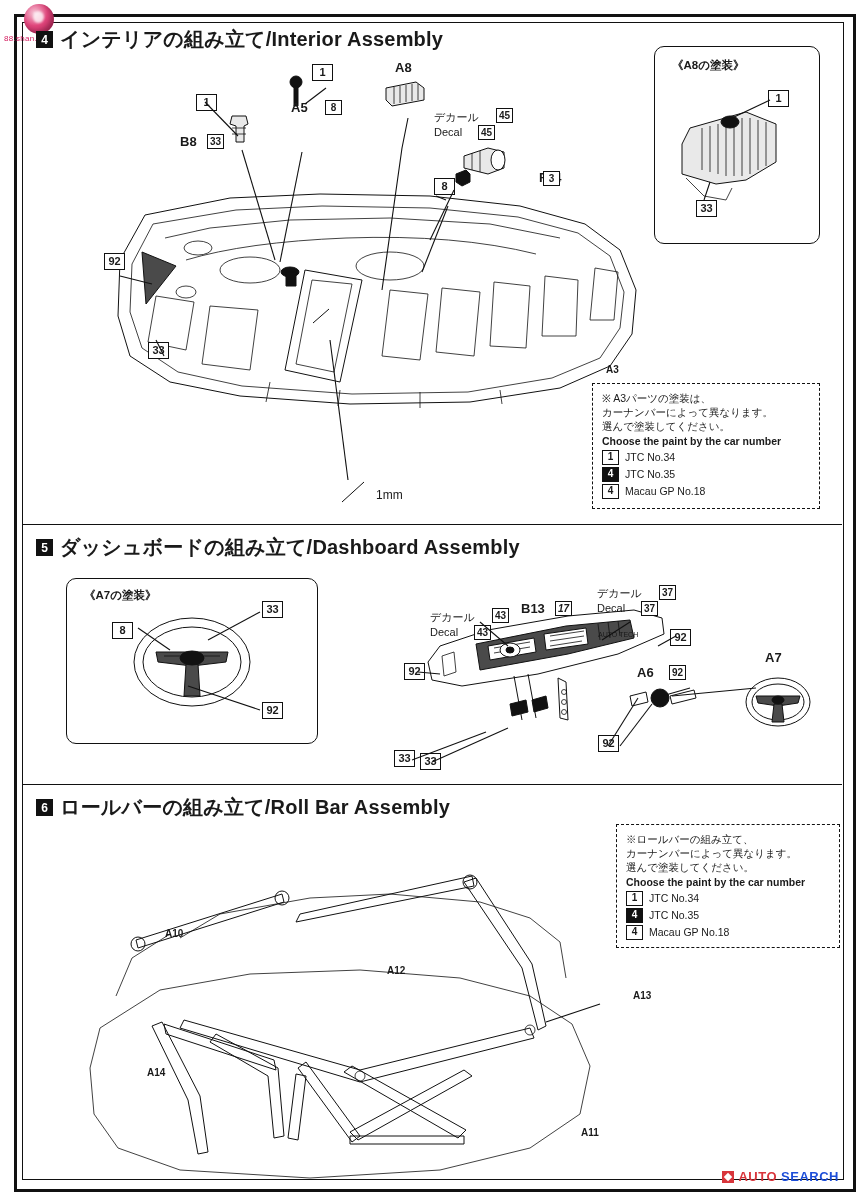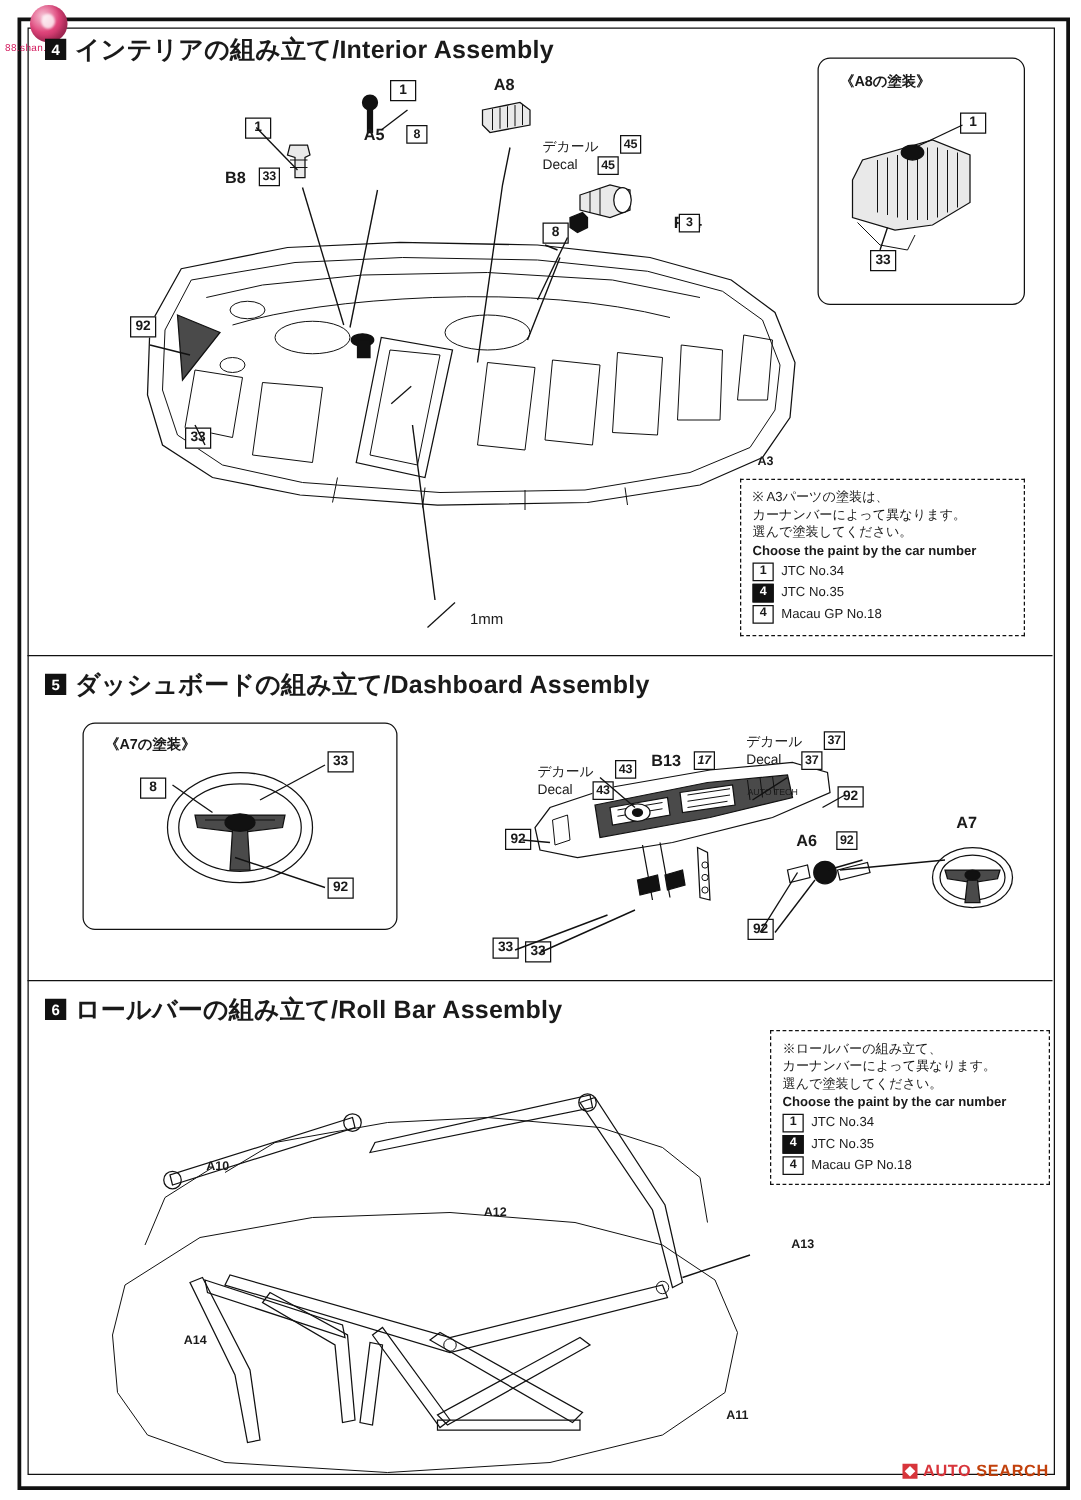--- a/index.html
+++ b/index.html
@@ -18,21 +18,21 @@
     box-shadow:inset -3px -3px 5px rgba(0,0,0,.25);}
   .wm .ball:after{content:"";position:absolute;left:9px;top:7px;width:11px;height:12px;border-radius:50%;
     background:rgba(255,255,255,.75);filter:blur(1px);}
   .wm .txt{position:absolute;left:0;top:32px;font-size:8px;color:#d31a5d;letter-spacing:.3px;white-space:nowrap;}
 
   
   .hs{position:absolute;right:26px;bottom:16px;display:flex;align-items:center;gap:4px;}
   .hs .sq{width:12px;height:12px;background:#d8353b;position:relative;}
   .hs .sq:after{content:"";position:absolute;left:3px;top:3px;width:6px;height:6px;background:#fff;transform:rotate(45deg);}
   .hs .t1{font-size:13px;font-weight:bold;color:#d8353b;letter-spacing:.5px;}
-  .hs .t2{font-size:13px;font-weight:bold;color:#c2410c;letter-spacing:.5px;}
+  .hs .t2{font-size:13px;font-weight:bold;color:#1d4ed8;letter-spacing:.5px;}
 
   
   .sep{position:absolute;left:22px;width:820px;height:1px;background:#111;}
 
   
   .sec-head{position:absolute;display:flex;align-items:center;gap:7px;}
   .sec-num{width:17px;height:17px;background:#111;color:#fff;font-size:12px;font-weight:bold;
            display:flex;align-items:center;justify-content:center;}
   .sec-title{font-size:20px;font-weight:bold;letter-spacing:.2px;white-space:nowrap;}
 

